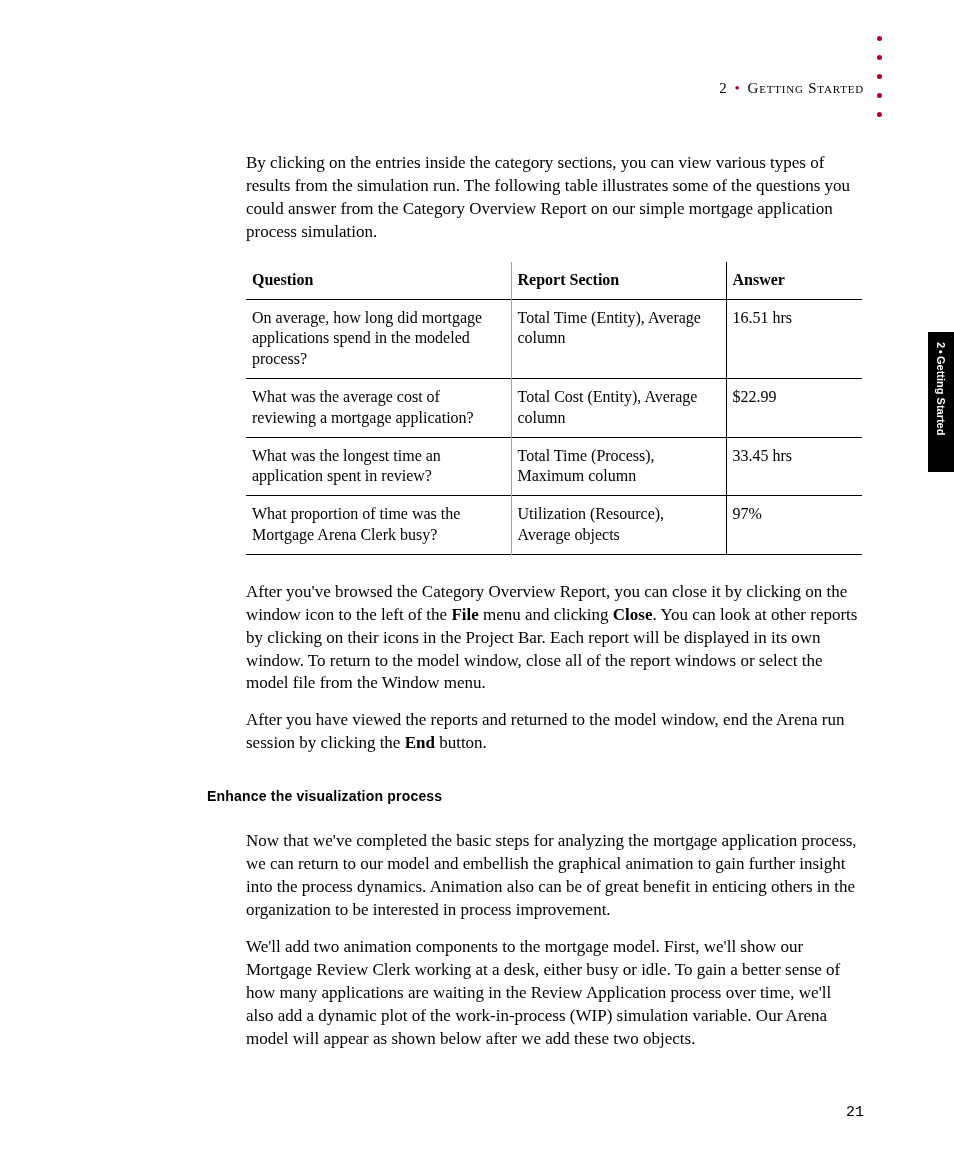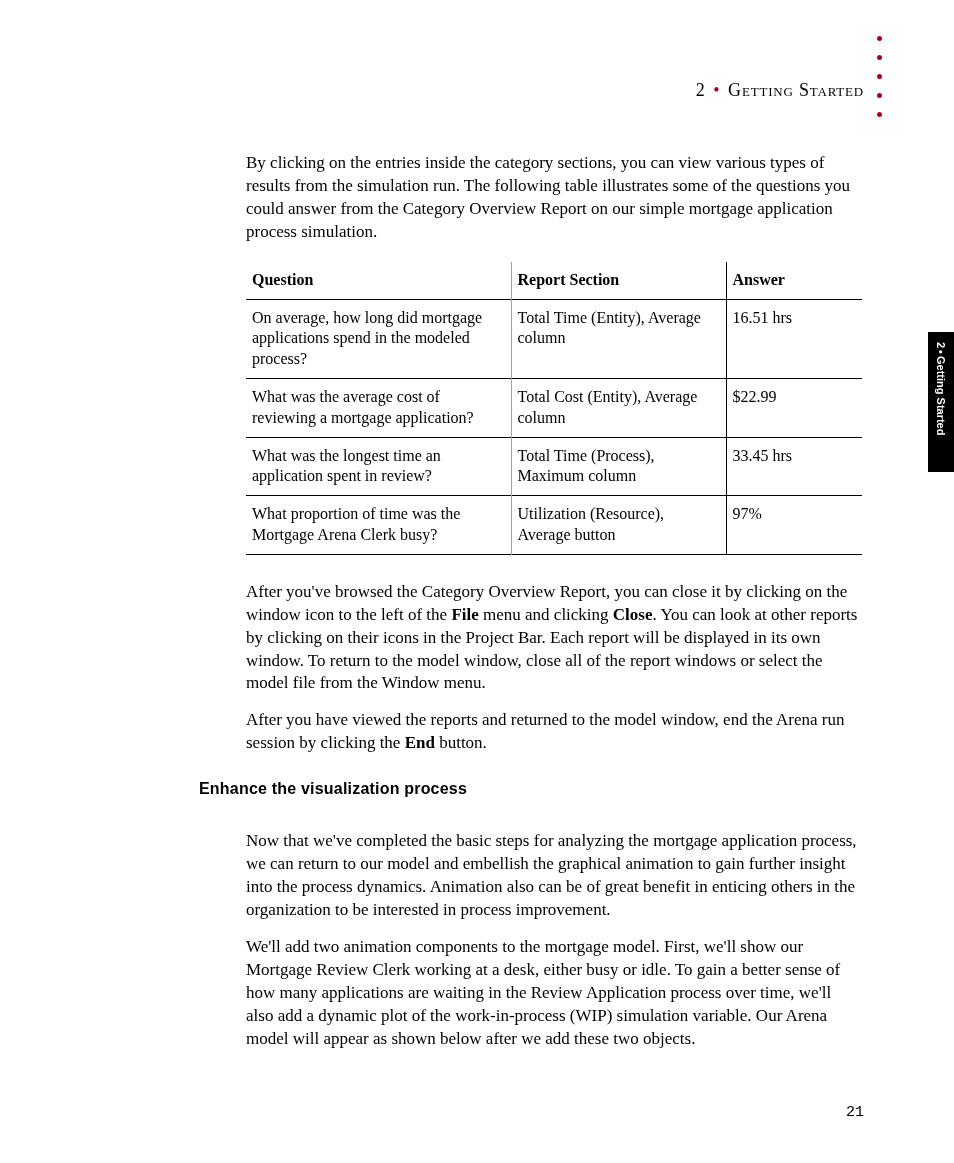--- a/index.html
+++ b/index.html
@@ -19,21 +19,21 @@
     width: 954px;
     height: 1163px;
     box-sizing: border-box;
   }
   
   .running-head {
     position: absolute;
     top: 80px;
     right: 90px;
     font-family: "Times New Roman", Times, serif;
-    font-size: 18px;
+    font-size: 15px;
     letter-spacing: 0.5px;
   }
   .running-head .chnum { font-variant: normal; }
   .running-head .bullet { color: #b00020; padding: 0 3px; }
   .running-head .chtitle {
     font-variant: small-caps;
     letter-spacing: 0.8px;
   }
   
   .ornament {
@@ -79,23 +79,23 @@
   }
   .content p {
     margin: 0 0 14px 0;
     line-height: 1.35;
   }
   
   h2.section {
     position: absolute;
     left: 195px;
     width: 668px;
-    margin: 4px;
+    margin: 12px;
     font-family: Arial, Helvetica, sans-serif;
-    font-size: 16px;
+    font-size: 14px;
     font-weight: bold;
     letter-spacing: 0.2px;
   }
   
   table.report {
     width: 616px;
     border-collapse: collapse;
     margin: 18px 0 26px 0;
     font-size: 16px;
   }
@@ -182,21 +182,21 @@
           <td>Total Cost (Entity), Average column</td>
           <td>$22.99</td>
         </tr>
         <tr>
           <td>What was the longest time an application spent in review?</td>
           <td>Total Time (Process), Maximum column</td>
           <td>33.45 hrs</td>
         </tr>
         <tr>
           <td>What proportion of time was the Mortgage Arena Clerk busy?</td>
-          <td>Utilization (Resource), Average button</td>
+          <td>Utilization (Resource), Average objects</td>
           <td>97%</td>
         </tr>
       </tbody>
     </table>
 
     <p>
       <span>After you've browsed the Category Overview Report, you can close it by clicking on the window icon to the left of the </span><span class="b">File</span><span> menu and clicking </span><span class="b">Close</span><span>. You can look at other reports by clicking on their icons in the Project Bar. Each report will be displayed in its own window. To return to the model window, close all of the report windows or select the model file from the Window menu.</span>
     </p>
 
     <p>

